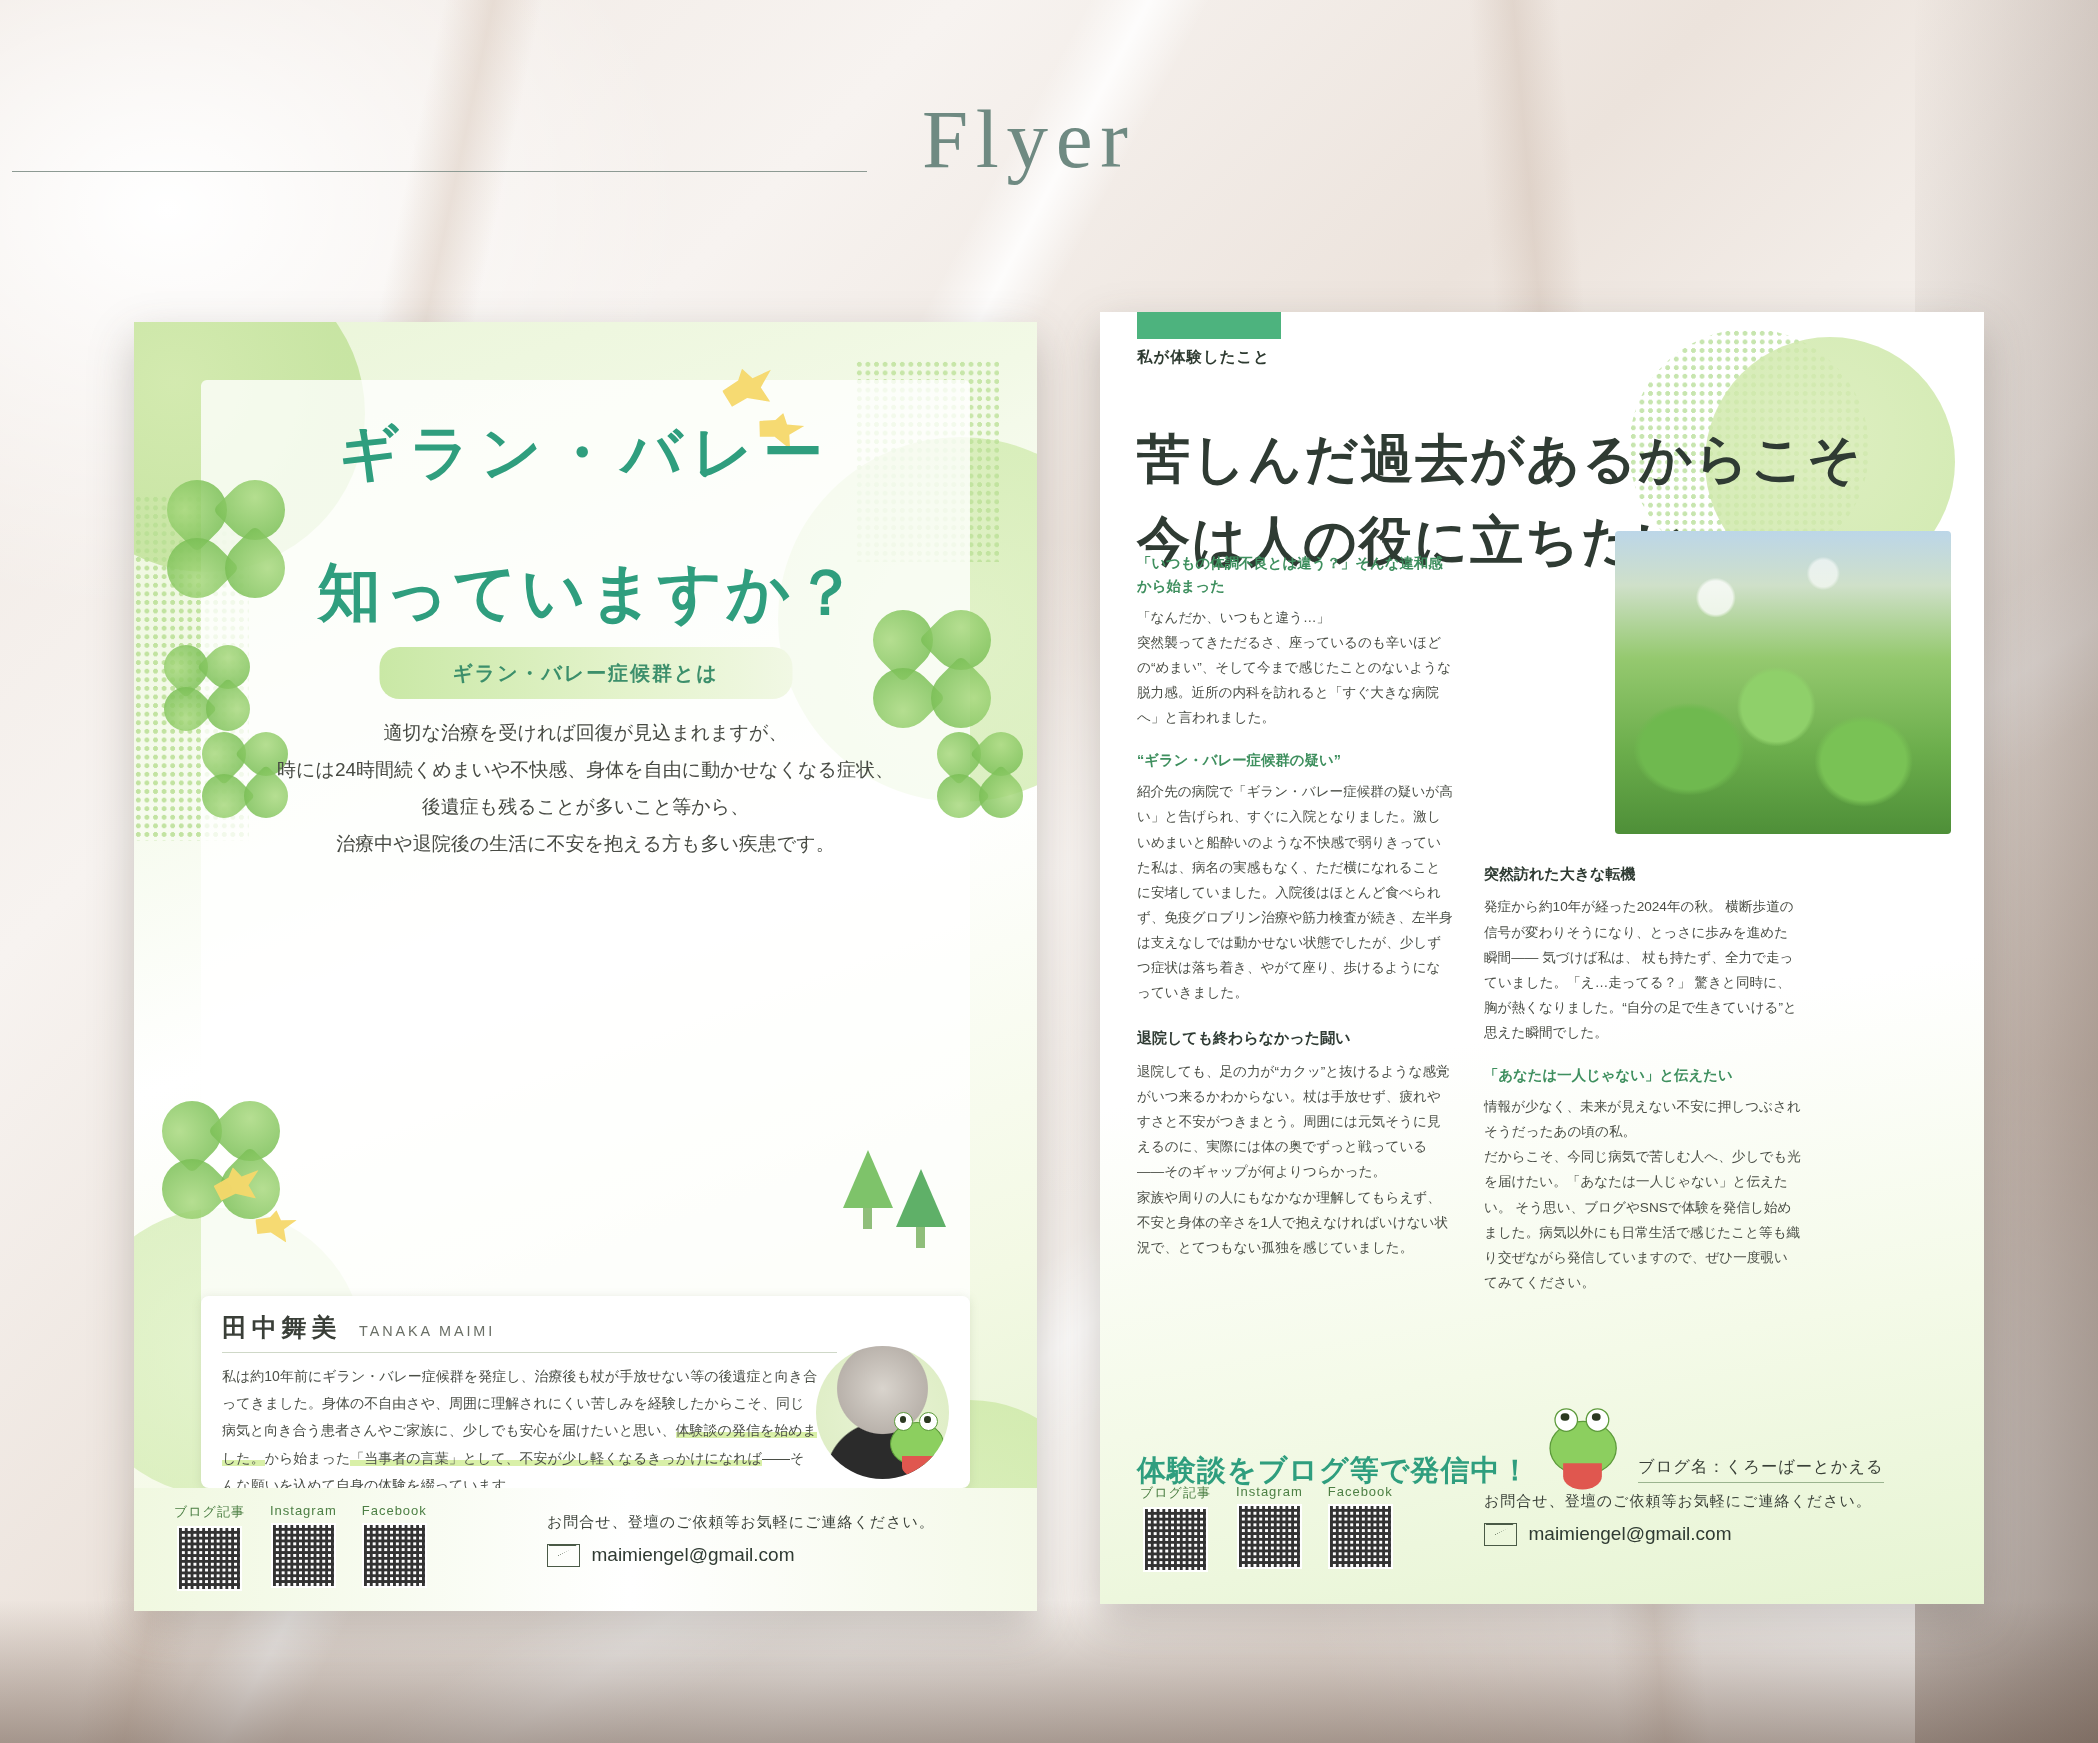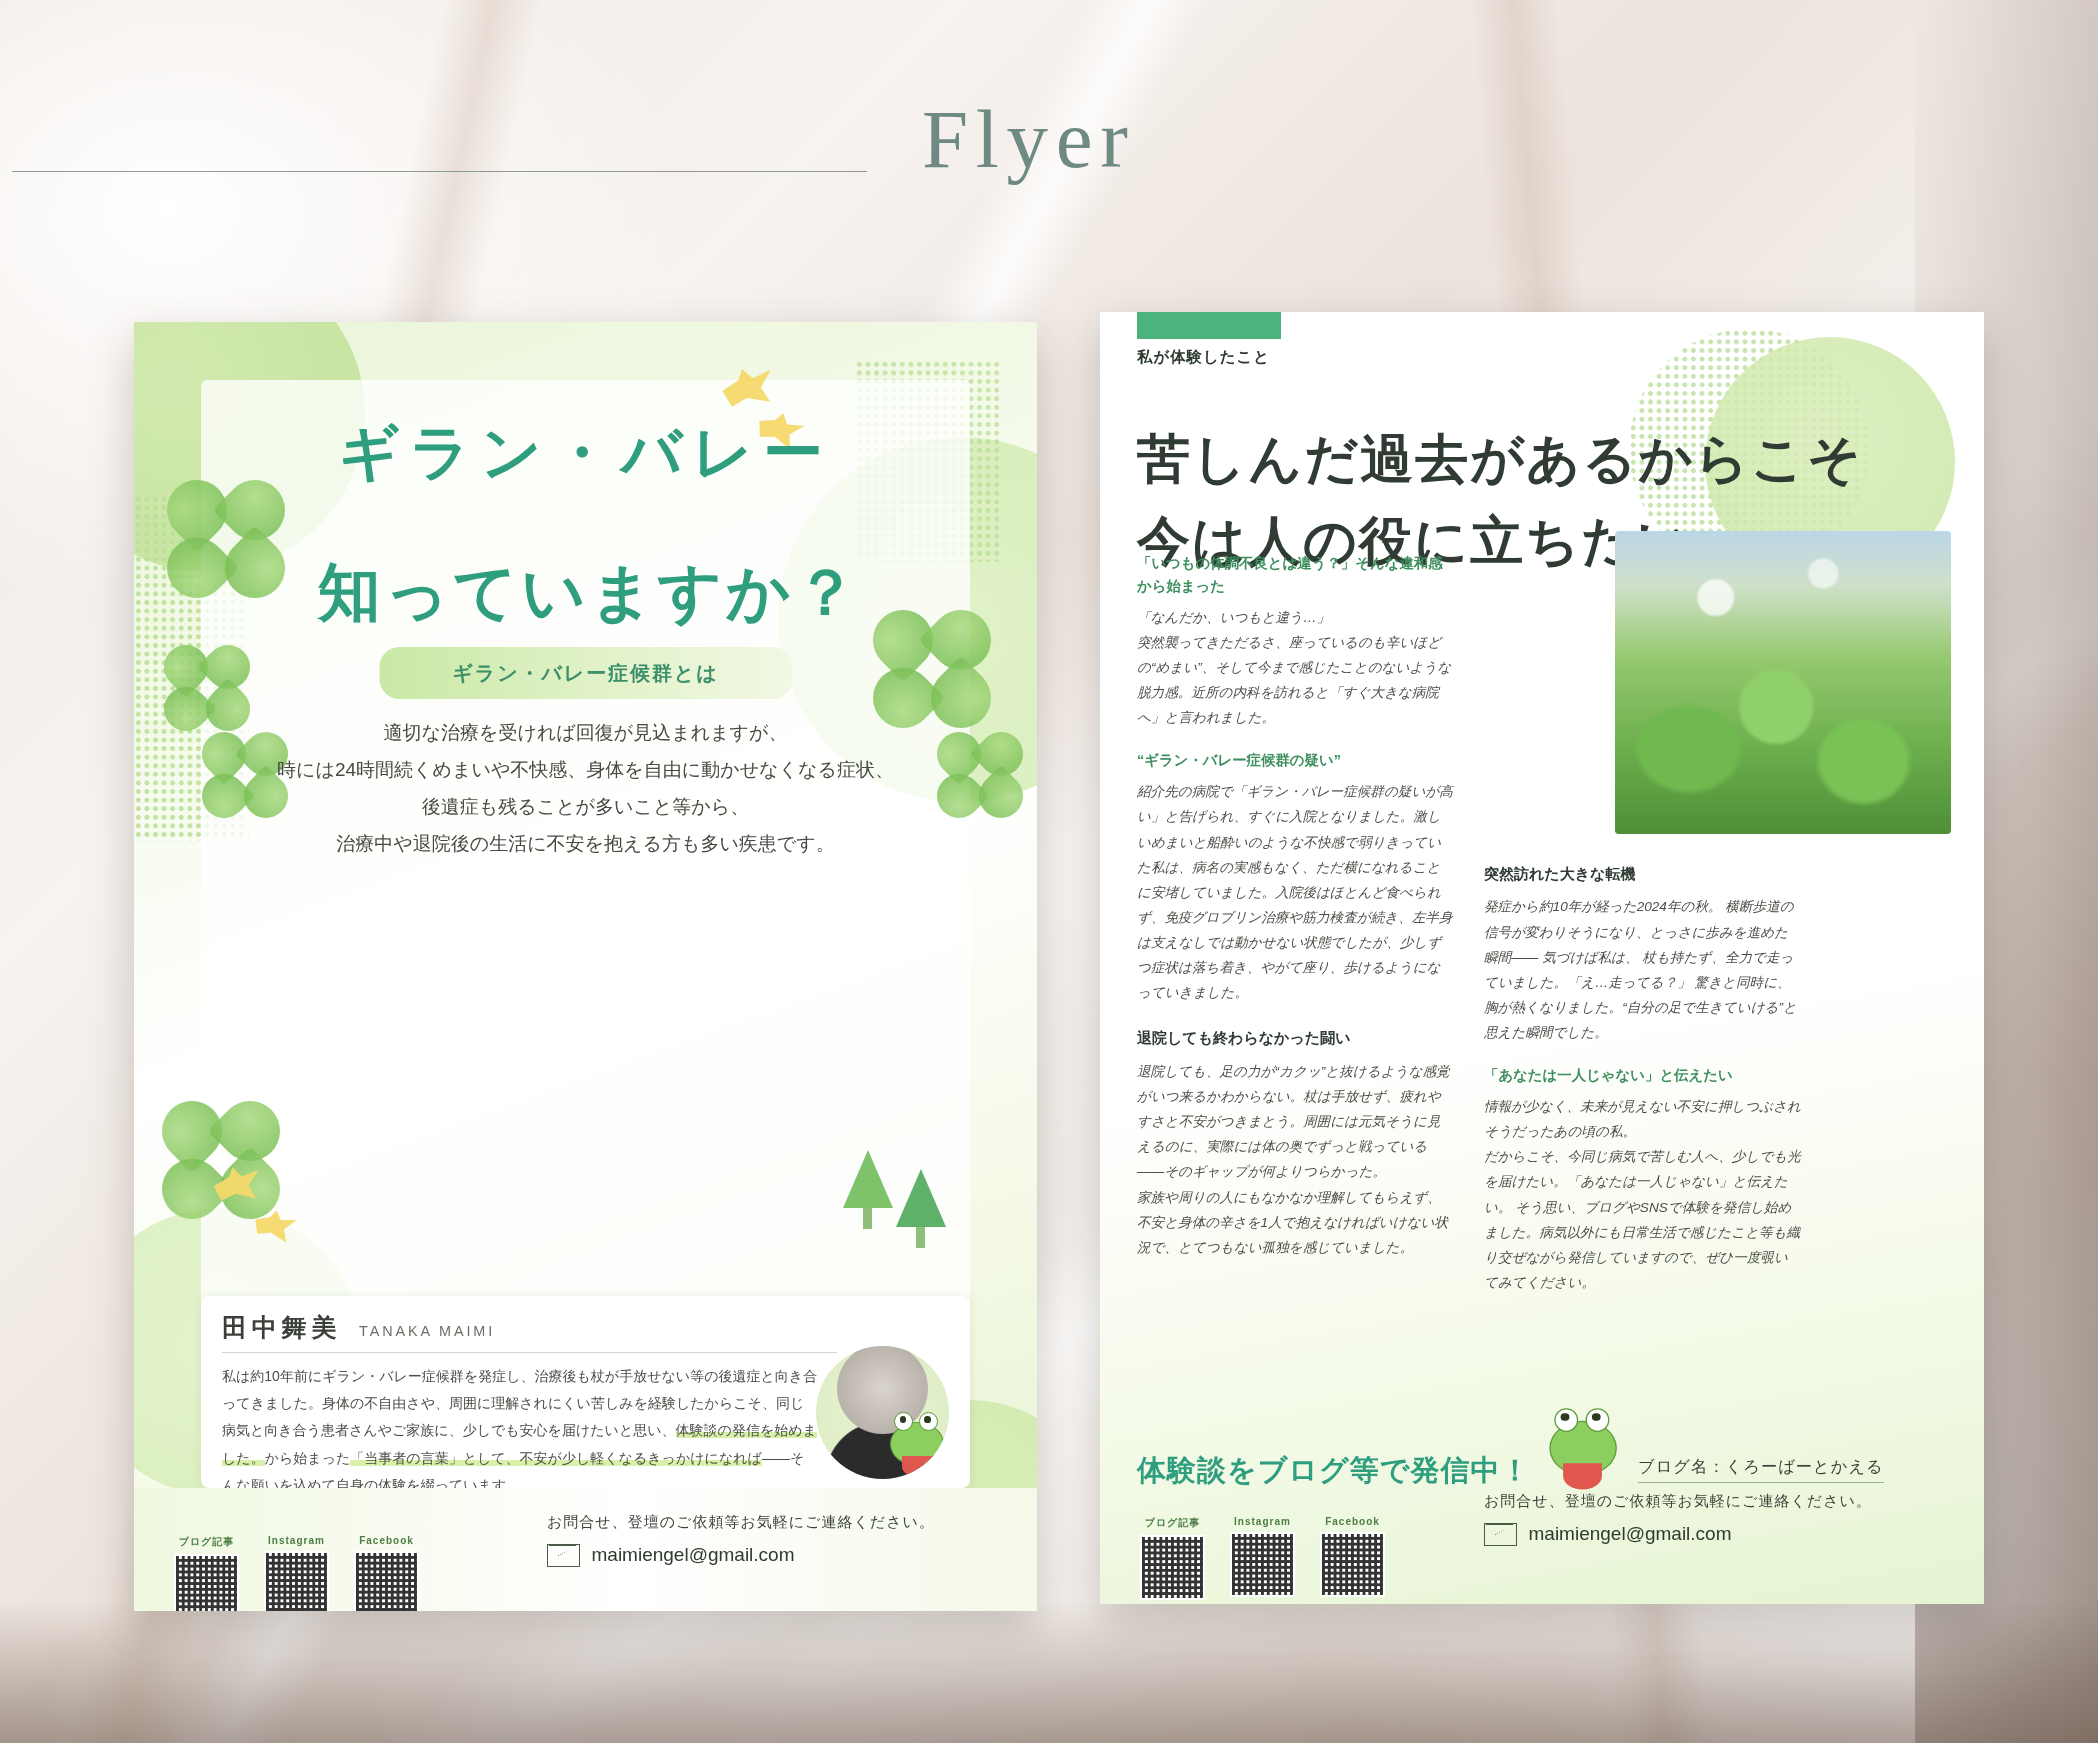--- a/index.html
+++ b/index.html
@@ -291,26 +291,25 @@
     height: 123px;
     background: linear-gradient(to right, #f0f8e0, #ffffff 55%, #f4f9e8);
   }
   .qr-group {
     position: absolute;
     display: flex;
     gap: 25px;
   }
   .qr-item { text-align: center; }
   .qr-label {
-    font-size: 10px;
+    font-size: 13px;
     color: #4c7f44;
-    font-weight: bold;
+    font-weight: normal;
     margin-bottom: 4.8px;
     letter-spacing: 1px;
-    margin-top: 32px;
   }
   .qr {
     width: 65px; height: 65px;
     background-color: #fff;
     background-image:
       repeating-linear-gradient(0deg, #3a3a3a 0 2.9px, transparent 2.9px 5.8px),
       repeating-linear-gradient(90deg, #3a3a3a 0 2.9px, transparent 2.9px 5.8px);
     background-size: 5.8px 5.8px, 5.8px 5.8px;
     border: 2.9px solid #fff;
     box-sizing: border-box;
@@ -421,21 +420,21 @@
     font-size: 14.4px;
     line-height: 1.6;
     margin-bottom: 6.7px;
   }
   .rp-h-dark {
     color: #2f3b33;
     font-weight: bold;
     font-size: 15px;
     margin-bottom: 6.7px;
   }
-  .rp-p { margin: 0 0 19px 0; font-style: italic; }
+  .rp-p { margin: 0 0 19px 0; }
   .rp-bottom {
     position: absolute;
     left: 0; right: 0; bottom: 0;
     height: 168px;
     background: linear-gradient(to right, #eef8dd, #fafde f 40%, #f0f8e0);
   }
   .rp-cta {
     position: absolute;
     left: 37px;
     bottom: 113px;

